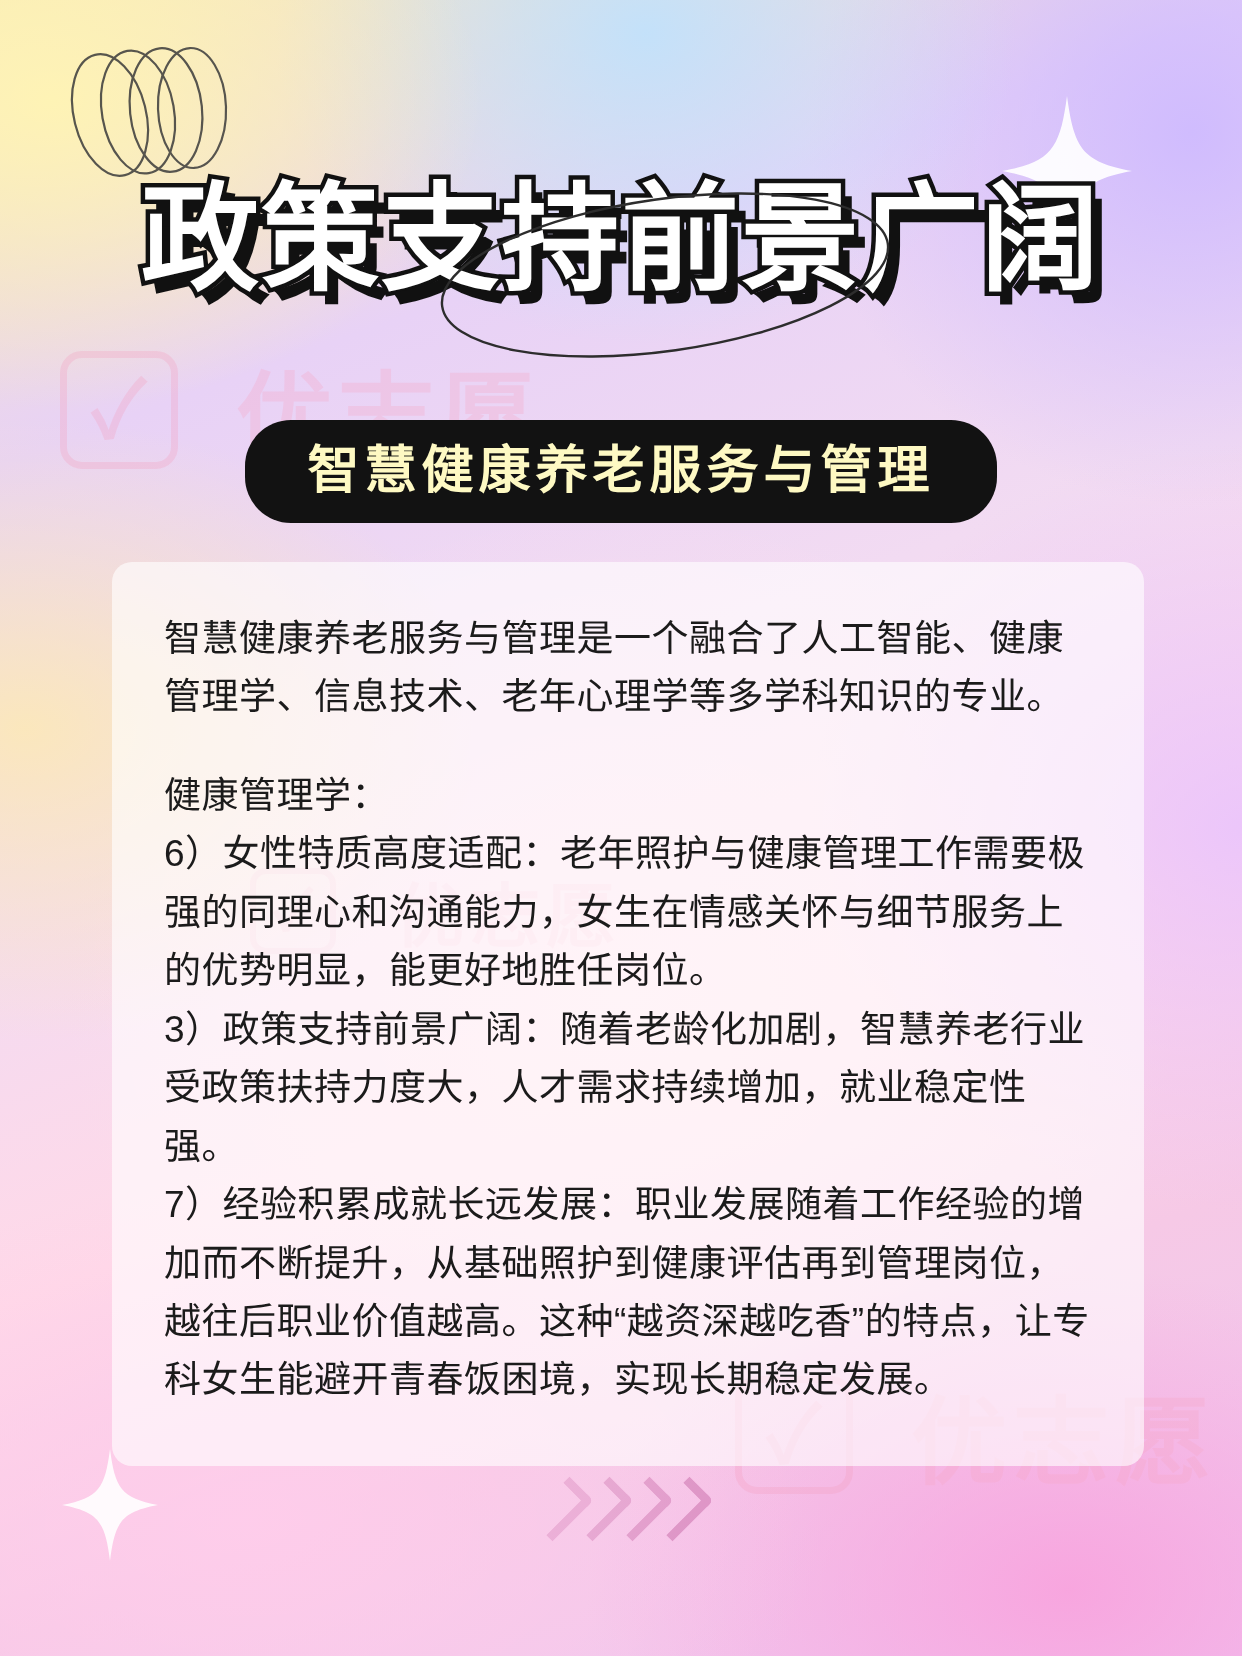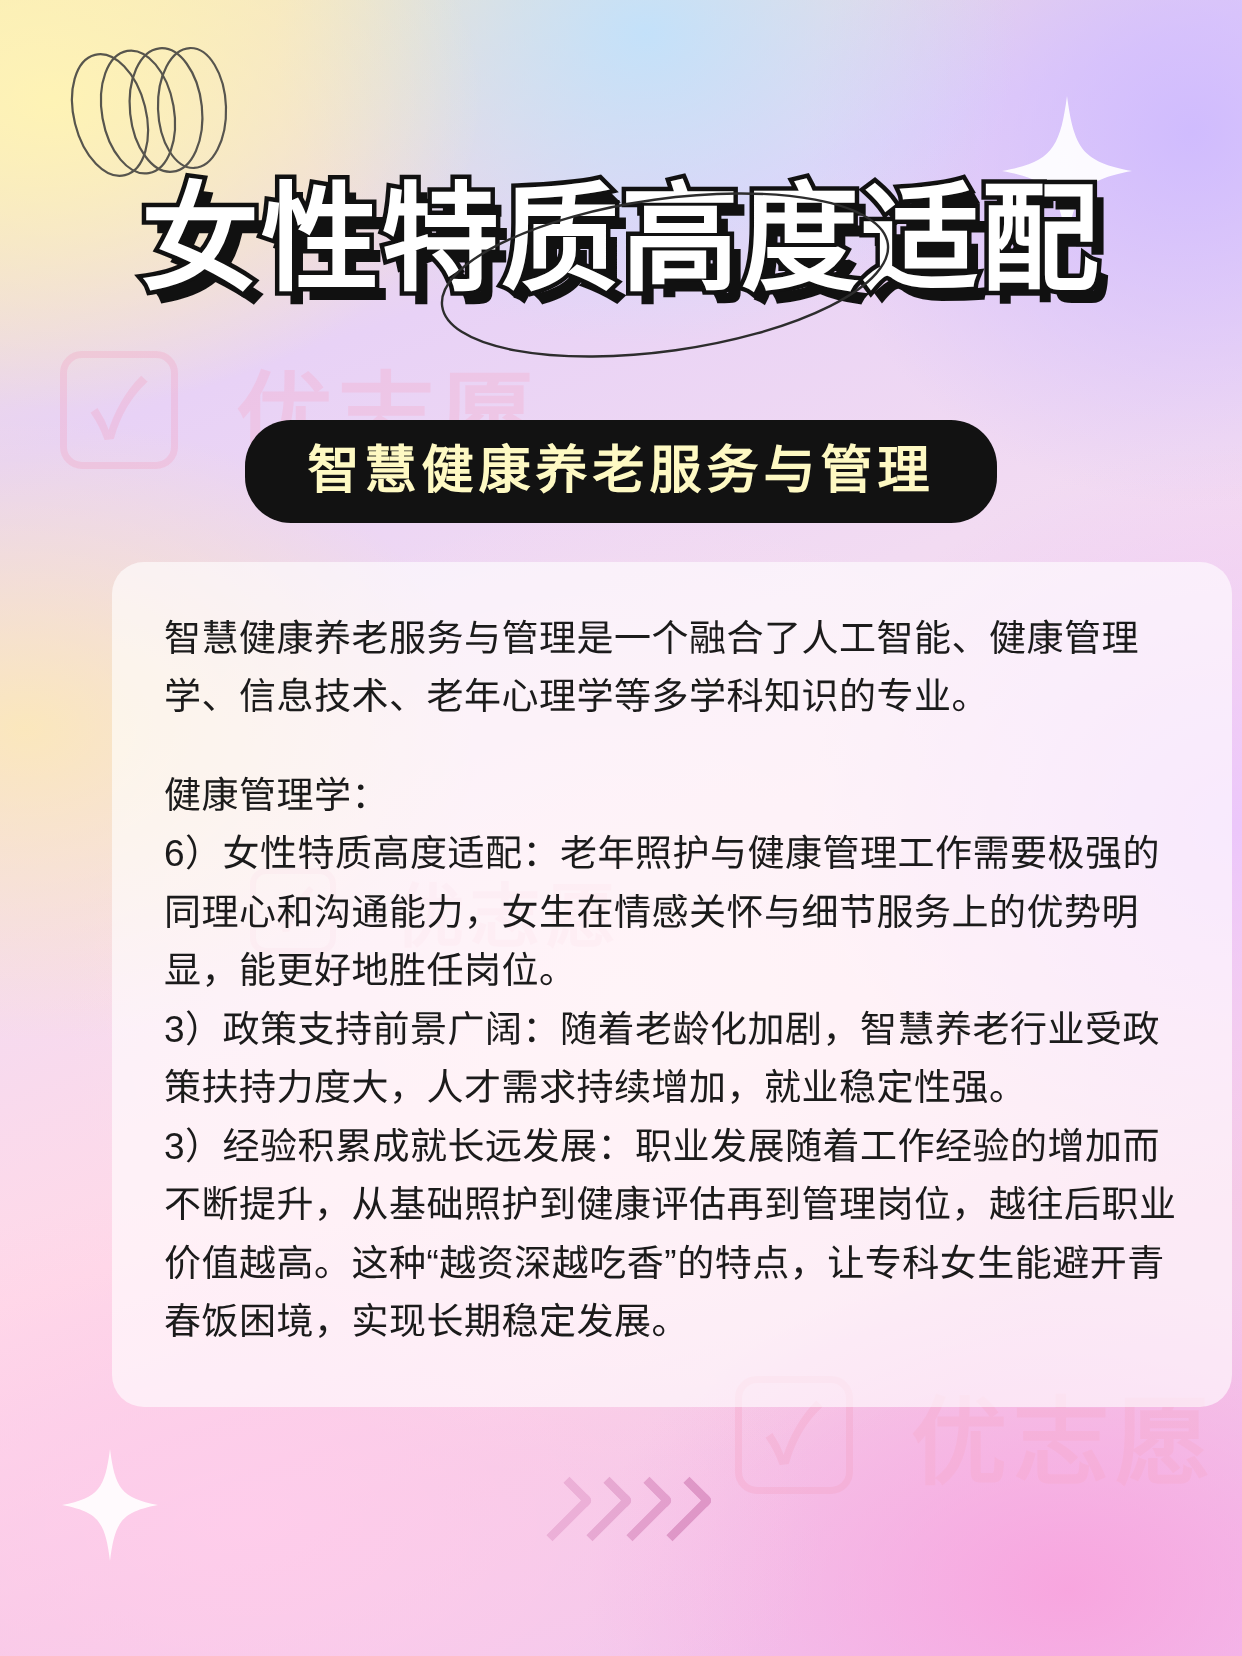--- a/index.html
+++ b/index.html
@@ -109,23 +109,23 @@
     font-weight: 800;
     letter-spacing: 5px;
     white-space: nowrap;
   }
 
   
   .card {
     position: absolute;
     left: 112px;
     top: 562px;
-    width: 1120px;
+    width: 1032px;
     background: rgba(255,255,255,0.62);
-    border-radius: 32px;
+    border-radius: 20px;
     padding: 48px 52px 56px;
   }
   .card p {
     font-size: 37px;
     line-height: 1.58;
     color: #1b1b1b;
     font-weight: 500;
     letter-spacing: 0.5px;
   }
   .card .intro { margin-bottom: 40px; }
@@ -191,36 +191,36 @@
   <div class="wm wm-3">
     <div class="wm-box">✓</div>
     <div class="wm-text">优志愿</div>
   </div>
   <div class="wm wm-2">
     <div class="wm-box">✓</div>
     <div class="wm-text">优志愿</div>
   </div>
 
   <div class="title-wrap">
-    <div class="title">女性特质高度适配</div>
+    <div class="title">政策支持前景广阔</div>
   </div>
   <svg class="title-ellipse" viewBox="0 0 470 175">
     <ellipse cx="235" cy="87" rx="225" ry="76" fill="none" stroke="#2d2d2d" stroke-width="2.4" transform="rotate(-8 235 87)"></ellipse>
   </svg>
 
   <div class="pill-wrap">
     <div class="pill">智慧健康养老服务与管理</div>
   </div>
 
   <div class="card">
     <p class="intro">智慧健康养老服务与管理是一个融合了人工智能、健康管理学、信息技术、老年心理学等多学科知识的专业。</p>
     <p class="reason-head">健康管理学：</p>
     <p class="reason">6）女性特质高度适配：老年照护与健康管理工作需要极强的同理心和沟通能力，女生在情感关怀与细节服务上的优势明显，能更好地胜任岗位。</p>
     <p class="reason">3）政策支持前景广阔：随着老龄化加剧，智慧养老行业受政策扶持力度大，人才需求持续增加，就业稳定性强。</p>
-    <p class="reason">3）经验积累成就长远发展：职业发展随着工作经验的增加而不断提升，从基础照护到健康评估再到管理岗位，越往后职业价值越高。这种“越资深越吃香”的特点，让专科女生能避开青春饭困境，实现长期稳定发展。</p>
+    <p class="reason">7）经验积累成就长远发展：职业发展随着工作经验的增加而不断提升，从基础照护到健康评估再到管理岗位，越往后职业价值越高。这种“越资深越吃香”的特点，让专科女生能避开青春饭困境，实现长期稳定发展。</p>
   </div>
 
   <div class="chevrons">
     <span class="chev"></span>
     <span class="chev"></span>
     <span class="chev"></span>
     <span class="chev"></span>
   </div>
 </div>
 

